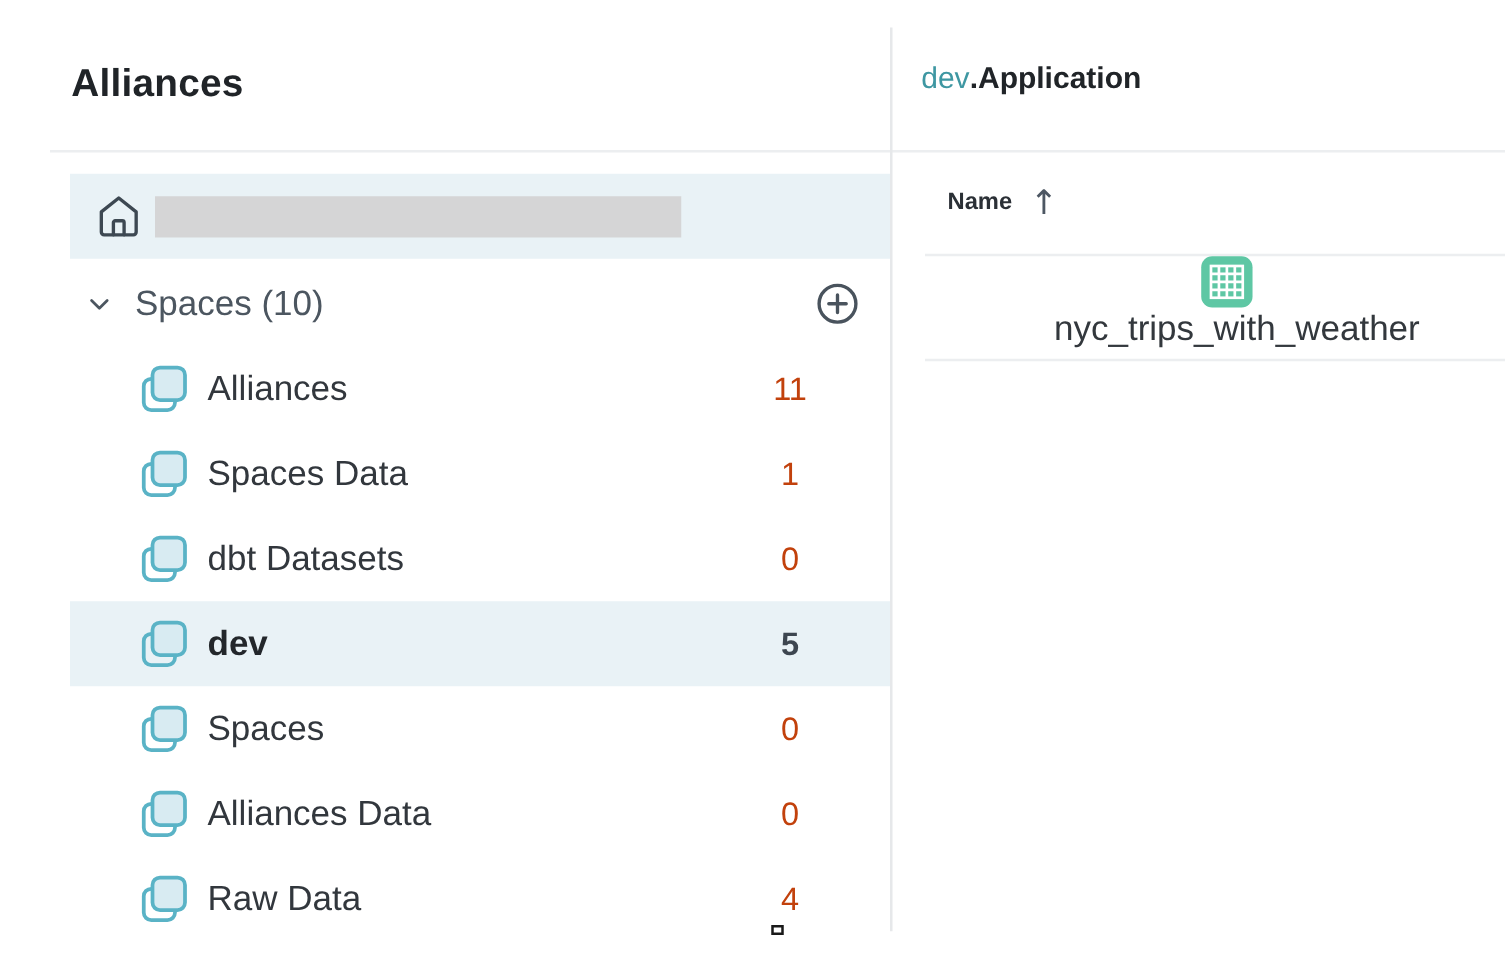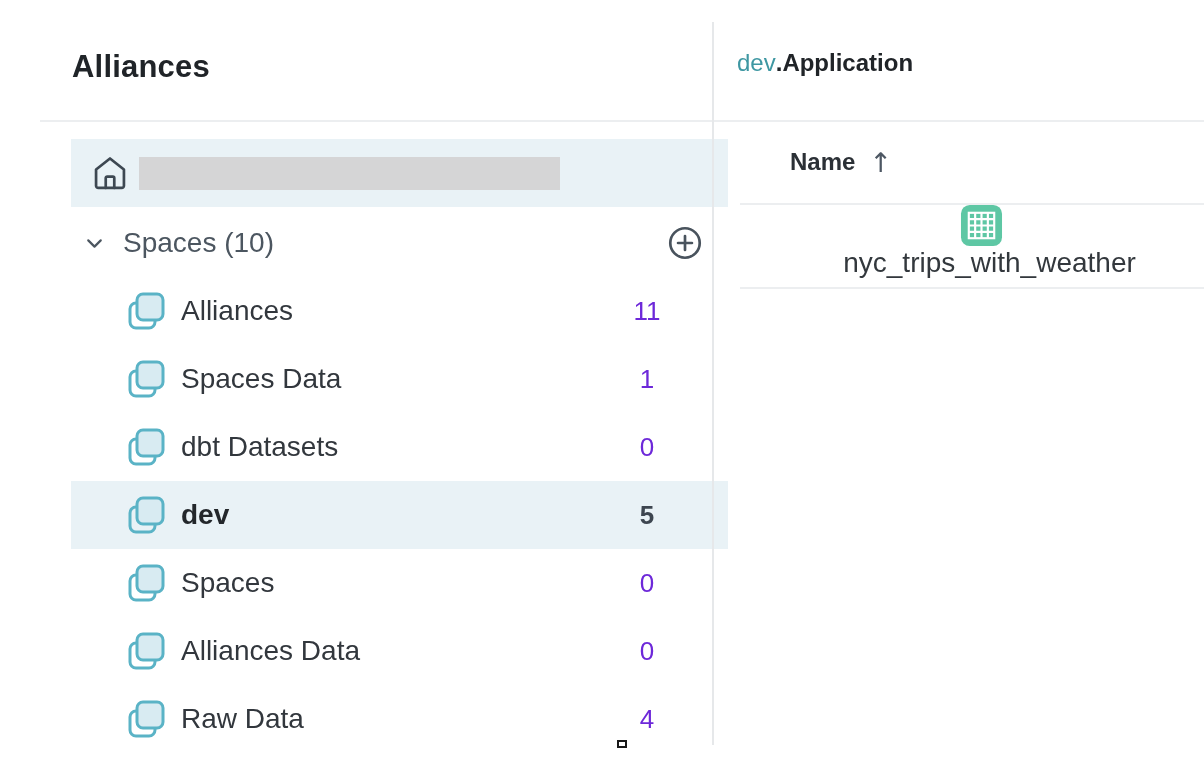--- a/index.html
+++ b/index.html
@@ -6,21 +6,21 @@
   html,body { background:#ffffff; }
   #root {
     position:relative; width:1204px; height:770px; overflow:hidden;
     background:#ffffff; font-family:"Liberation Sans","DejaVu Sans",sans-serif;
     color:#32373d;
   }
   
   .hdivider { position:absolute; height:2px; background:#eceef0; }
   .vdivider { position:absolute; width:2px; background:#e6e8ea; }
   
-  #left-panel { position:absolute; left:15px; top:0; width:713px; height:770px; }
+  #left-panel { position:absolute; left:0; top:0; width:713px; height:770px; }
   .panel-title {
     position:absolute; left:57px; top:49px;
     font-size:31px; font-weight:700; color:#202428; letter-spacing:.2px;
   }
   #left-rows { position:absolute; left:0; top:139px; right:0;padding-left:14px; }
   .home-row {
     height:68px; margin-left:42px; margin-bottom:2px; background:#e9f2f6;
     display:flex; align-items:center; padding-left:20px;
   }
   .redacted-bar { width:421px; height:33px; background:#d5d5d6; margin-left:10px; }
@@ -33,36 +33,36 @@
     position:absolute; right:24px; top:15px; width:38px; height:38px;
     background:none; border:none; cursor:pointer; padding:0; line-height:0;
   }
   .srow {
     height:68px; margin-left:42px; position:relative;
     display:flex; align-items:center; padding-left:55px; cursor:pointer;
   }
   .srow .label { font-size:28px; color:#32373d; margin-left:15px; }
   .srow .count {
     position:absolute; left:546px; width:60px; text-align:center;
-    font-size:26px; color:#6d28d9;
+    font-size:26px; color:#c2410c;
   }
   .srow.selected { background:#e9f2f6; }
   .srow.selected .label { font-weight:700; color:#23272b; }
   .srow.selected .count { font-weight:700; color:#3d4650; }
   .space-icon { flex:0 0 auto; line-height:0; }
   
   #right-panel { position:absolute; left:713px; top:0; width:491px; height:770px; }
   .rp-title { position:absolute; left:24px; top:49px; font-size:24px; white-space:nowrap; }
   .rp-title .path { color:#3e97a2; font-weight:400; }
   .rp-title .sep, .rp-title .name { color:#202428; font-weight:700; }
   .rp-header {
     position:absolute; left:0; top:121px; right:0; height:82px;
     display:flex; align-items:center; padding-left:45px;
   }
-  .rp-header .col-label { font-size:24px; font-weight:600; color:#2b3036;margin-left:32px; }
+  .rp-header .col-label { font-size:19px; font-weight:600; color:#2b3036; }
   .sort-arrow { font-size:27px; color:#4d5763; margin-left:14px; font-family:"DejaVu Sans",sans-serif; }
   .rp-row {
     position:absolute; left:0; top:204px; right:0; height:84px;
     display:flex; align-items:center; padding-left:46px; cursor:pointer;flex-direction:column;
   }
   .rp-row .label { font-size:28px; color:#33383d; margin-left:16px; }
   
   .artifact-square {
     position:absolute; left:617px; top:740px; width:10px; height:8px;
     background:#ffffff; border:2px solid #191919;

